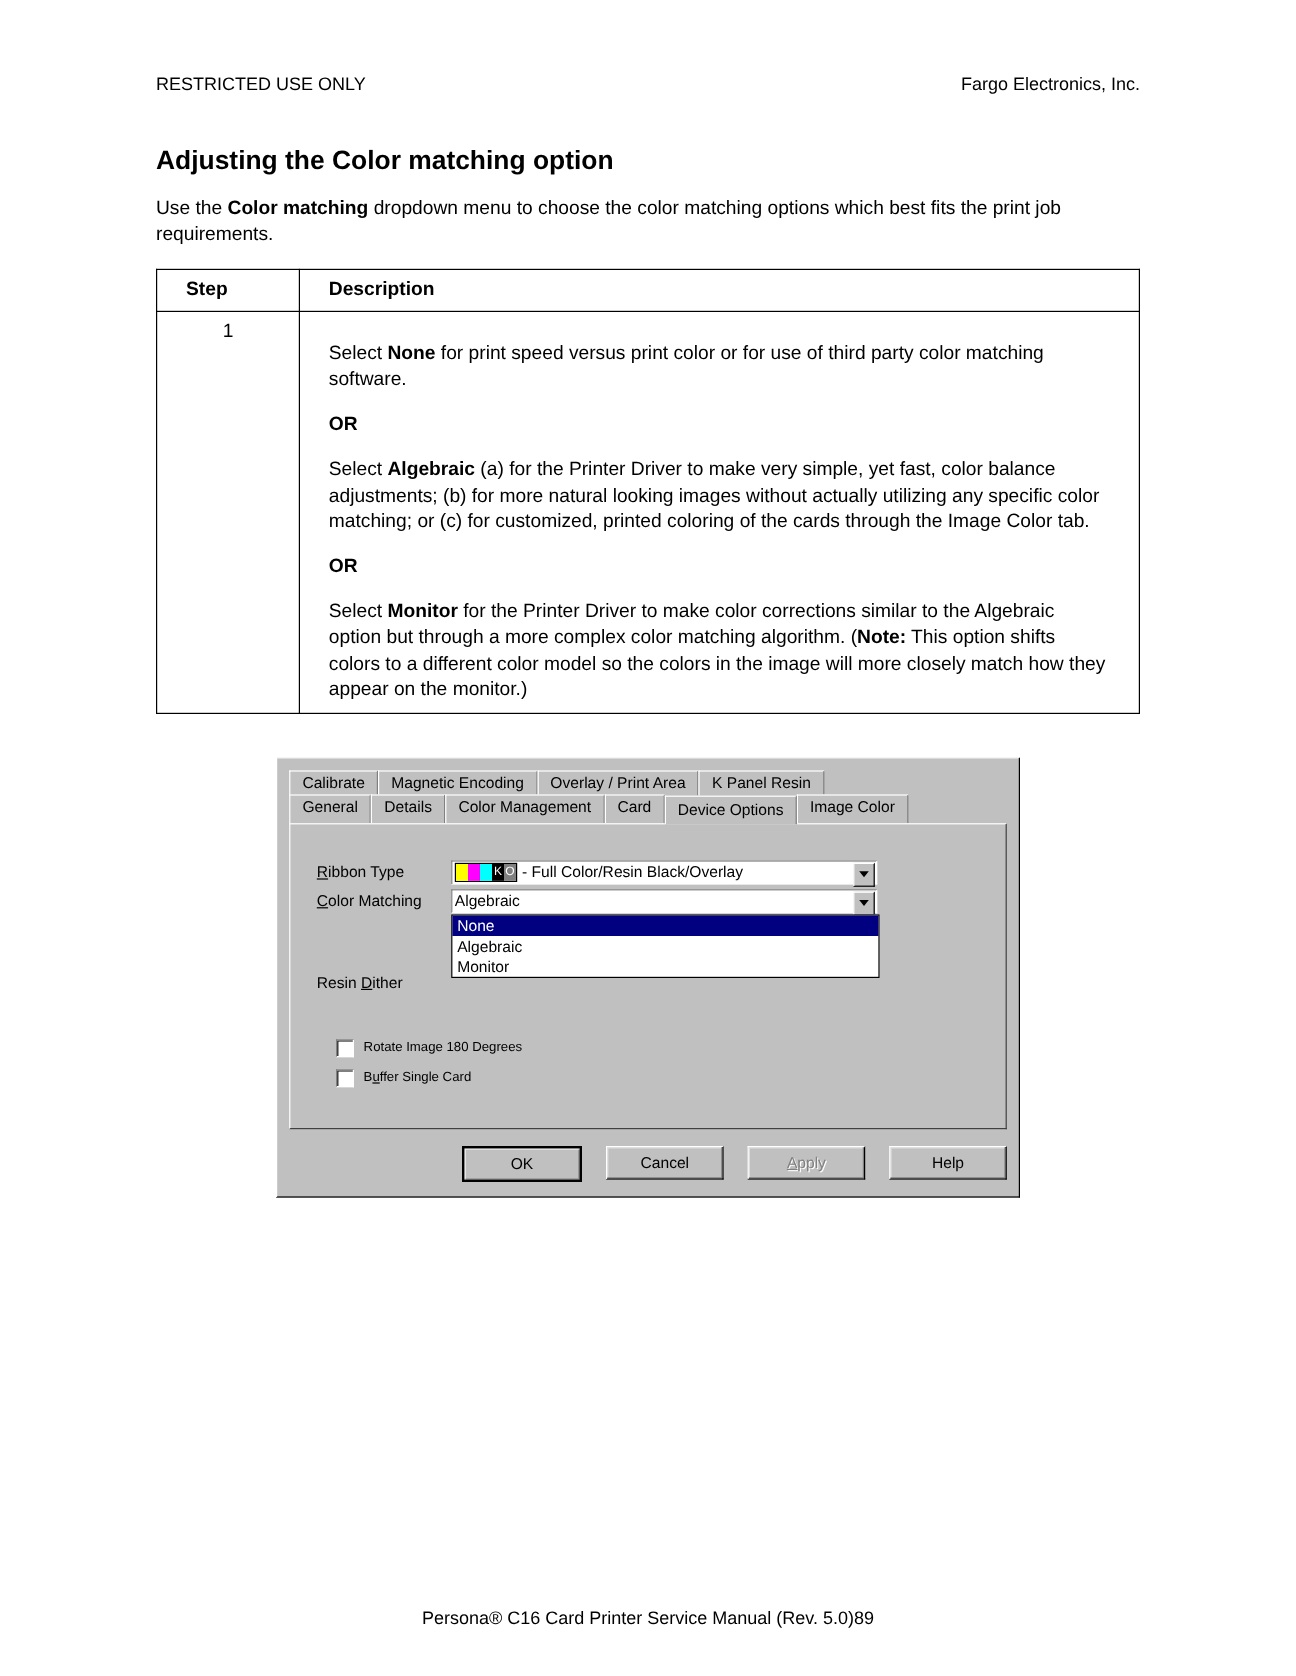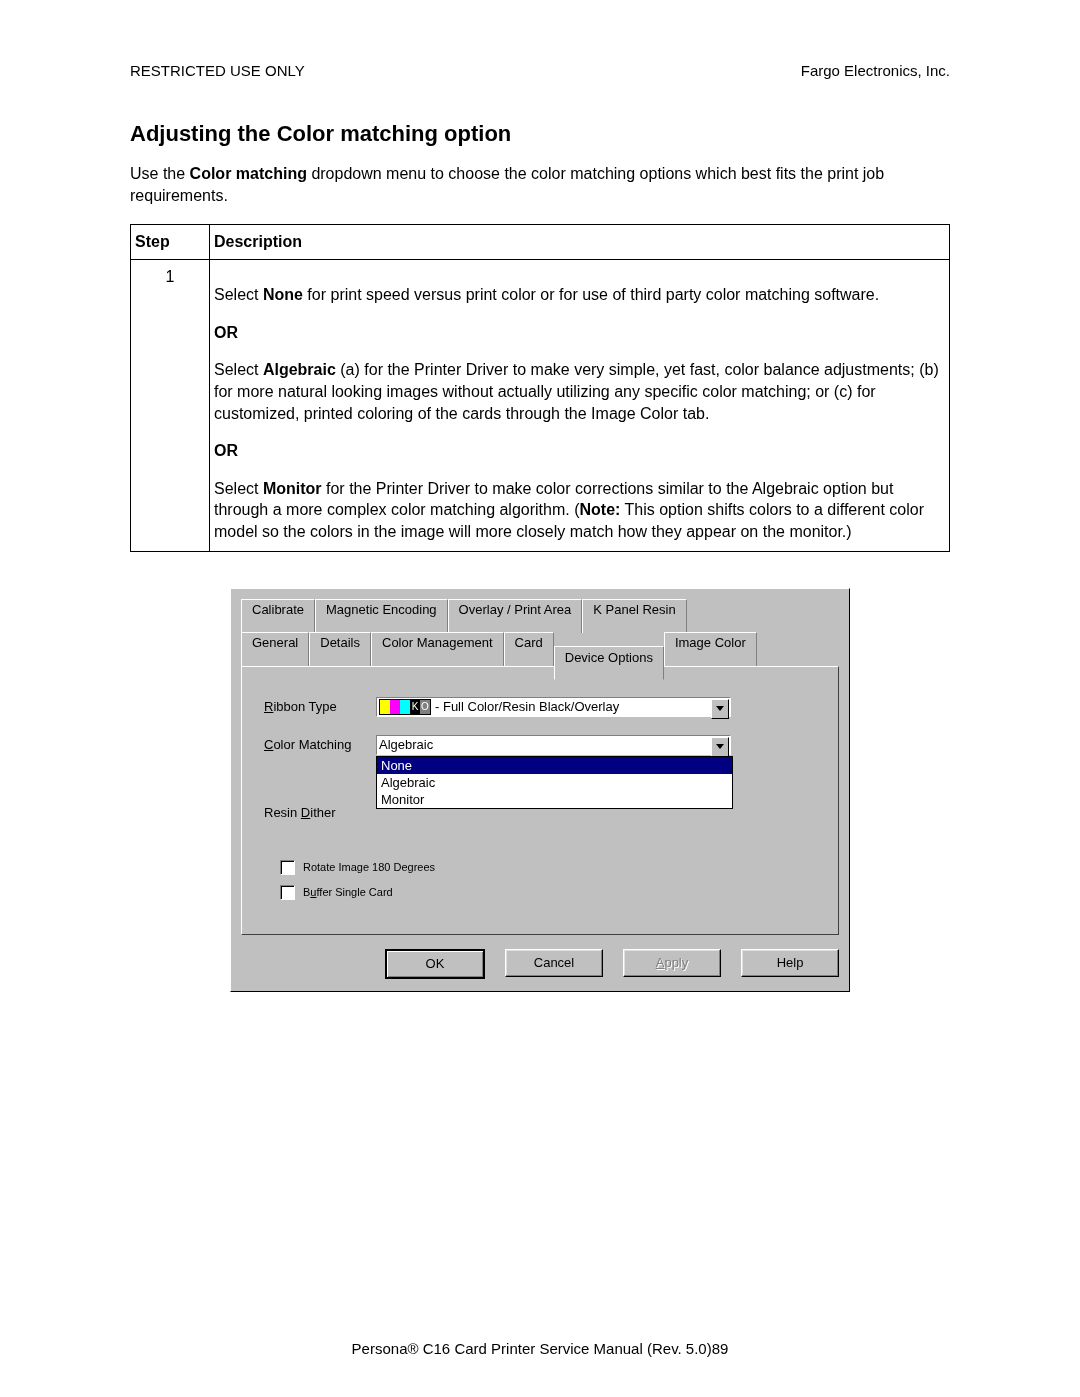--- a/index.html
+++ b/index.html
@@ -34,21 +34,21 @@
     margin-bottom: 18px;
   }
   .intro .b { font-weight: bold; }
   table.steps {
     border-collapse: collapse;
     width: 100%;
     margin-bottom: 36px;
   }
   table.steps th, table.steps td {
     border: 1px solid #000;
-    padding: 8px 4px;
+    padding: 8px 24px;
     vertical-align: top;
     font-size: 16px;
     text-align: left;
   }
   table.steps th { font-weight: bold; }
   table.steps td.stepnum { text-align: center; width: 70px; }
   .desc p { margin: 16px 0 12px 0; line-height: 1.35; }
   .desc p:last-child { margin-bottom: 0; }
   .desc .b { font-weight: bold; }
 
@@ -74,50 +74,50 @@
   .tabs-row {
     display: flex;
     gap: 0;
   }
   .tab {
     background: #c0c0c0;
     border-top: 1px solid #fff;
     border-left: 1px solid #fff;
     border-right: 1px solid #808080;
     border-bottom: none;
-    padding: 2px 10px 16px 10px;
+    padding: 2px 10px 3px 10px;
     font-size: 13px;
     position: relative;
     white-space: nowrap;
   }
   .tabs-row.back .tab { margin-bottom: -1px; }
   .tab.active {
     background: #c0c0c0;
     border-bottom: 1px solid #c0c0c0;
     z-index: 3;
     padding-top:3px;
     padding-bottom:4px;
-    top:14px;
+    top:1px;
   }
   .tab-panel {
     border-top: 1px solid #fff;
     border-left: 1px solid #fff;
     border-right: 1px solid #404040;
     border-bottom: 1px solid #404040;
     background: #c0c0c0;
     padding: 30px 22px 24px 22px;
     min-height: 250px;
     box-sizing: border-box;
     position: relative;
     z-index:1;
   }
   .form-row {
     display: flex;
     align-items: flex-start;
-    margin-bottom: 18px;
+    margin-bottom: 4px;
   }
   .form-row .label {
     width: 112px;
     padding-top: 2px;
   }
   .form-row .label .ul { text-decoration: underline; }
   .combo {
     width: 355px;
     position: relative;
   }

